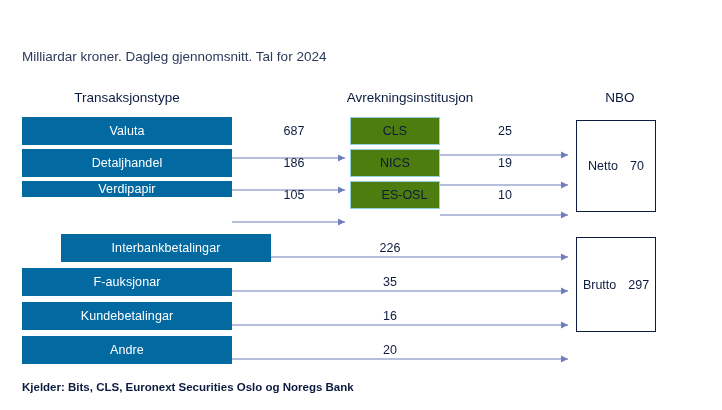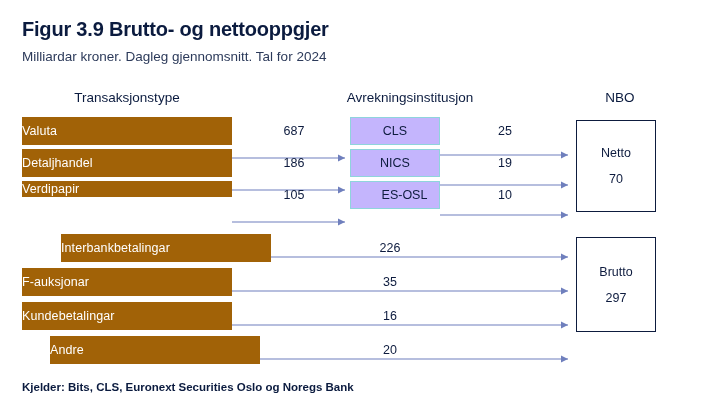--- a/index.html
+++ b/index.html
@@ -43,47 +43,47 @@
     color: #0b1b3f;
     text-align: center;
     font-weight: normal;
   }
   .head-trans { left: 22px;  top: 90px; width: 210px; }
   .head-avr   { left: 250px; top: 90px; width: 320px; }
   .head-nbo   { left: 575px; top: 90px; width: 90px; }
 
   .navybox {
     position: absolute;
-    background: #a16207;
+    background: #0369a1;
     color: #ffffff;
     font-size: 12.5px;
     display: flex;
     align-items: center;
+    justify-content: center;
     letter-spacing: 0.1px;
   }
   .tealbox {
     position: absolute;
-    background: #c4b5fd;
+    background: #4d7c0f;
     color: #0d1b3e;
     font-size: 12.5px;
     display: flex;
     align-items: center;
     justify-content: center;
     border: 1px solid #8fd4dc;
     box-sizing: border-box;
   }
   .outlinebox {
     position: absolute;
     background: #ffffff;
     border: 1px solid #0d1b3e;
     box-sizing: border-box;
     color: #0d1b3e;
     font-size: 12.5px;
     display: flex;
-    flex-direction: column;
     align-items: center;
     justify-content: center;
     gap: 12px;
   }
   .val {
     position: absolute;
     font-size: 12.5px;
     color: #0d1b3e;
     text-align: center;
   }
@@ -102,21 +102,20 @@
     width: 722px;
     height: 410px;
     pointer-events: none;
   }
 </style>
 </head>
 <body>
 
 <div class="page">
 
-  <div class="title">Figur 3.9 Brutto- og nettooppgjer</div>
   <div class="subtitle">Milliardar kroner. Dagleg gjennomsnitt. Tal for 2024</div>
 
   <div class="col-head head-trans">Transaksjonstype</div>
   <div class="col-head head-avr">Avrekningsinstitusjon</div>
   <div class="col-head head-nbo">NBO</div>
 
   <svg class="arrows" viewBox="0 0 722 410">
     <defs>
       <marker id="ah" markerWidth="7" markerHeight="7" refX="6" refY="3" orient="auto">
         <path d="M0,0 L6,3 L0,6 z" fill="#6f7fbd"></path>
@@ -167,21 +166,21 @@
 
   <div class="navybox" style="left:22px; top:234px; width:210px; height:28px;margin-left:39px;">
     <span>Interbankbetalingar</span>
   </div>
   <div class="navybox" style="left:22px; top:302px; width:210px; height:28px;">
     <span>Kundebetalingar</span>
   </div>
   <div class="navybox" style="left:22px; top:268px; width:210px; height:28px;">
     <span>F-auksjonar</span>
   </div>
-  <div class="navybox" style="left:22px; top:336px; width:210px; height:28px;margin-left:28px;">
+  <div class="navybox" style="left:22px; top:336px; width:210px; height:28px;">
     <span>Andre</span>
   </div>
 
   <div class="val" style="left:300px; top:241px; width:180px;">226</div>
   <div class="val" style="left:300px; top:275px; width:180px;">35</div>
   <div class="val" style="left:300px; top:309px; width:180px;">16</div>
   <div class="val" style="left:300px; top:343px; width:180px;">20</div>
 
   <div class="outlinebox" style="left:576px; top:120px; width:80px; height:92px;">
     <span>Netto</span>

